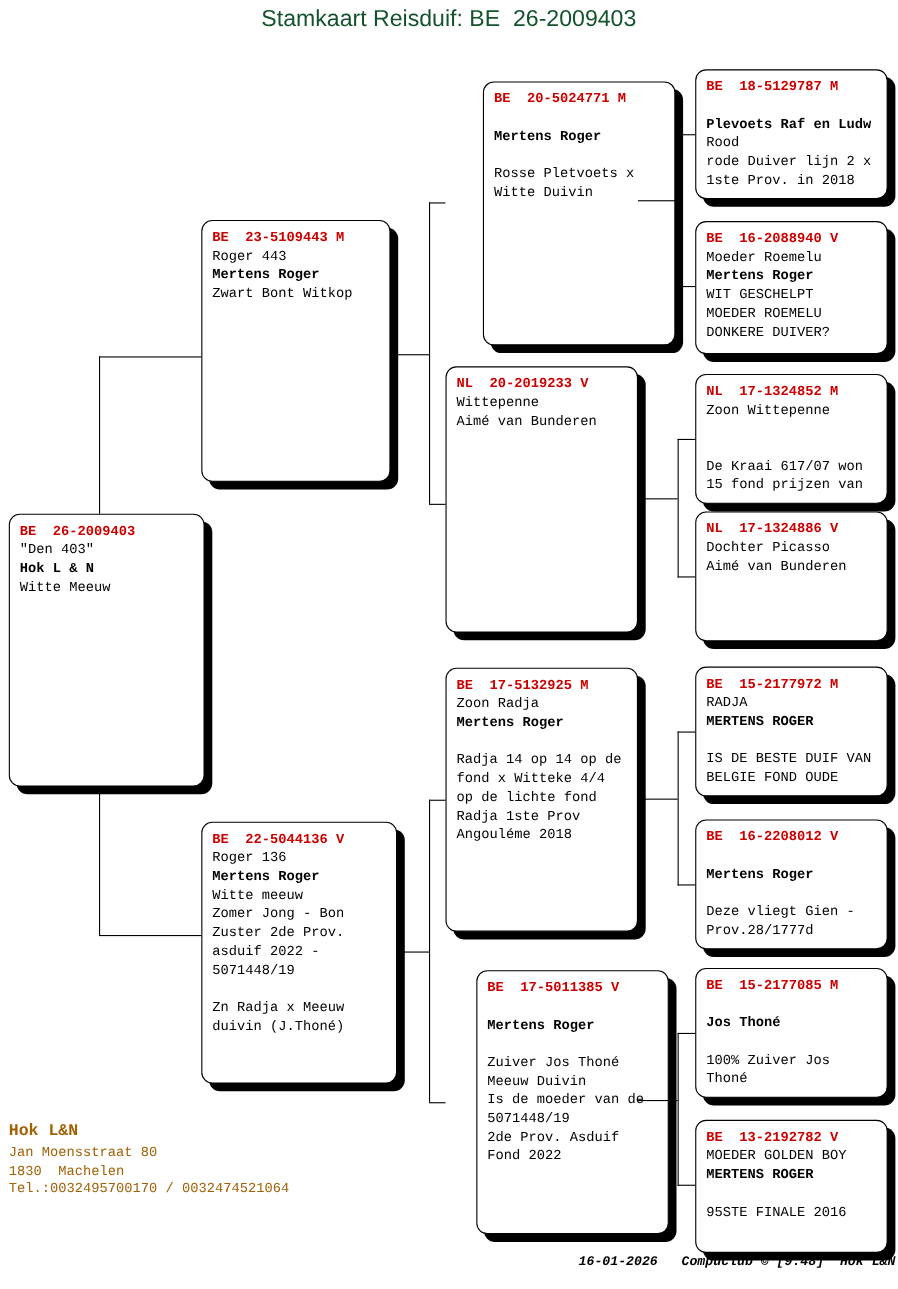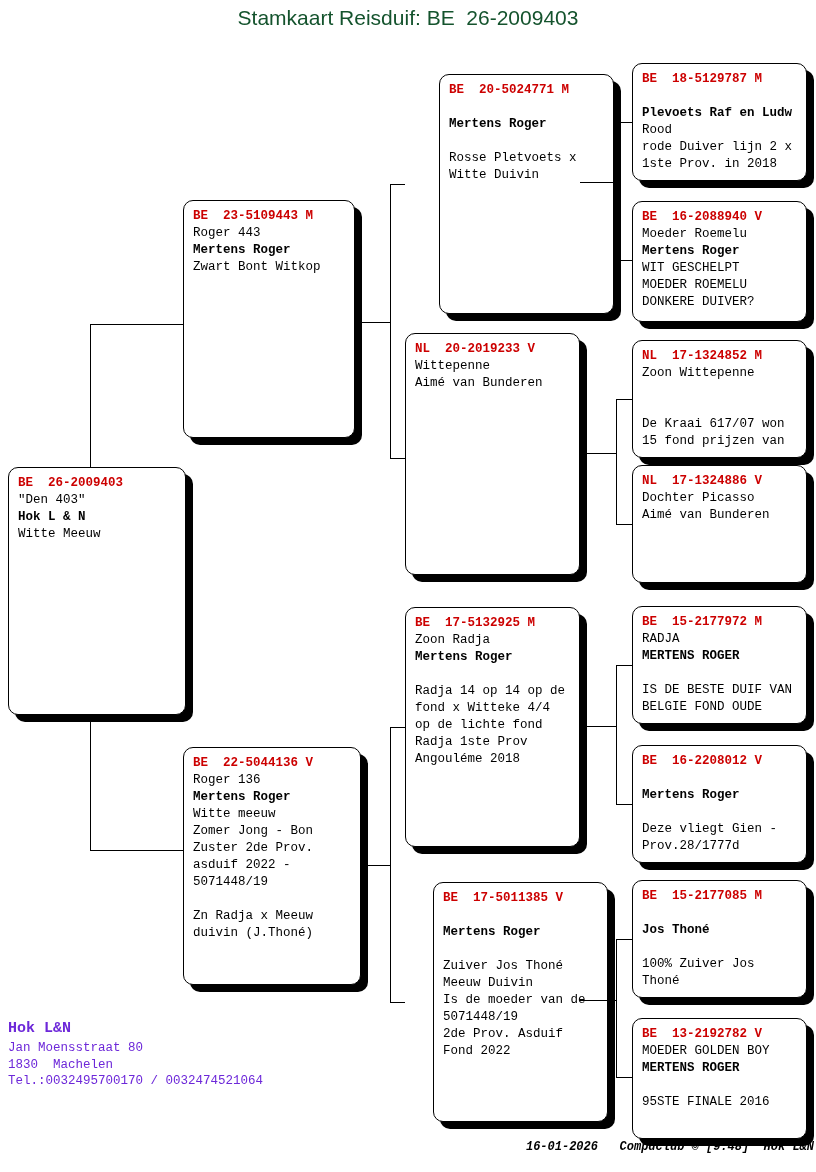--- a/index.html
+++ b/index.html
@@ -52,21 +52,21 @@
   #box-ggp5 { left: 632px; top: 606px;  width: 175px; height: 118px; }
   #box-ggp6 { left: 632px; top: 745px;  width: 175px; height: 118px; }
   #box-ggp7 { left: 632px; top: 880px;  width: 175px; height: 118px; }
   #box-ggp8 { left: 632px; top: 1018px; width: 175px; height: 121px; }
 
   .cline { position: absolute; background: #000; }
 
   #footer {
     position: absolute;
     left: 8px; top: 1018px;
-    color: #6d28d9;
+    color: #a16207;
   }
   #footer .fname { font-size: 15px; font-weight: bold; line-height: 22px; white-space: pre; }
   #footer .fline { font-size: 12.5px; line-height: 16.5px; white-space: pre; }
   #credit {
     position: absolute;
     right: 2px; top: 1140px;
     font-size: 12px;
     font-weight: bold;
     font-style: italic;
     white-space: pre;

